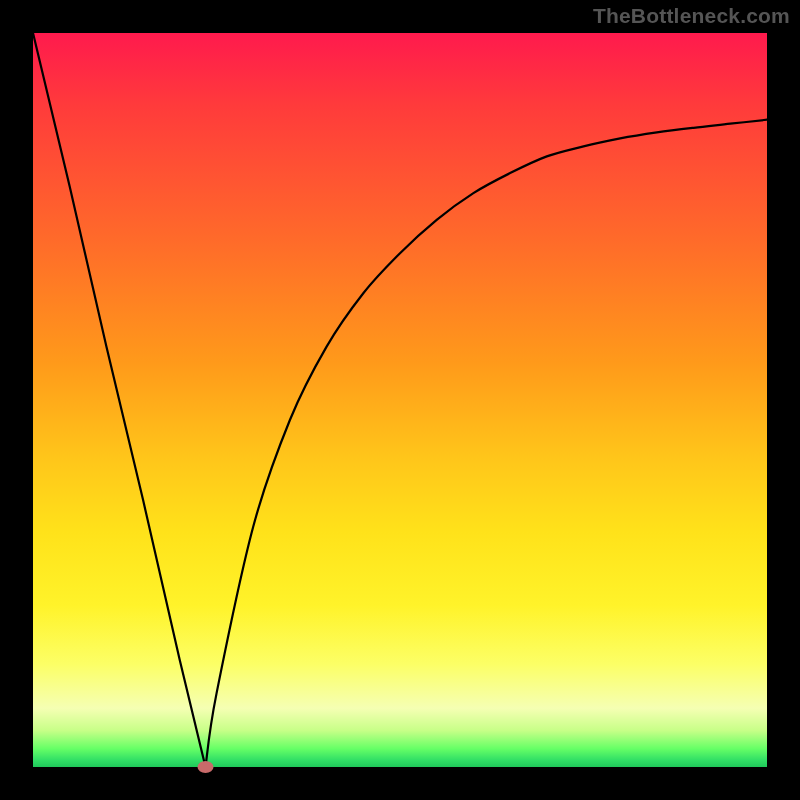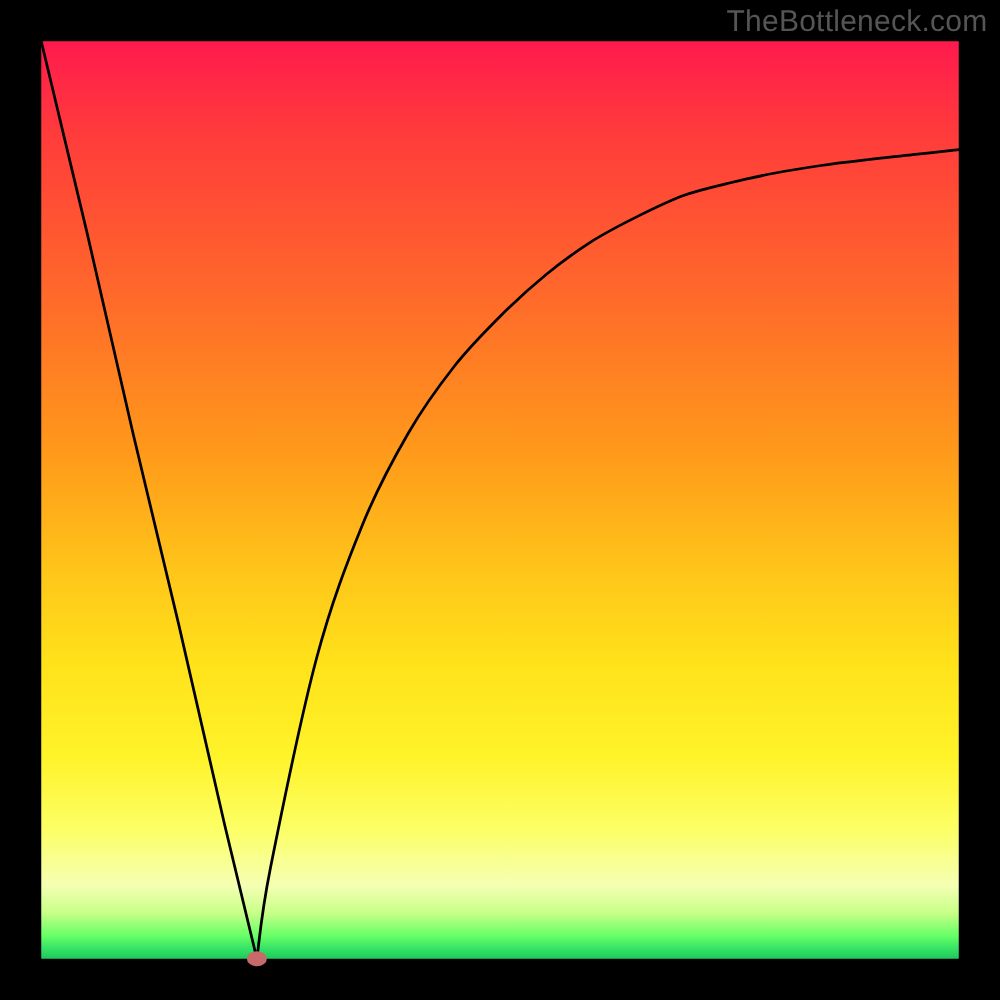--- a/index.html
+++ b/index.html
@@ -39,22 +39,22 @@
       #66ff66 97.5%,
       #33e066 99%,
       #1fc95a 100%
     );
   }
   .watermark {
     position: absolute;
     top: 4px;
     right: 10px;
     color: #555;
-    font-size: 24px;
-    font-weight: 400;
+    font-size: 21px;
+    font-weight: 700;
     letter-spacing: 0.2px;
     user-select: none;
   }
   svg.curve {
     position: absolute;
     left: 0;
     top: 0;
     width: 734px;
     height: 734px;
     overflow: visible;

